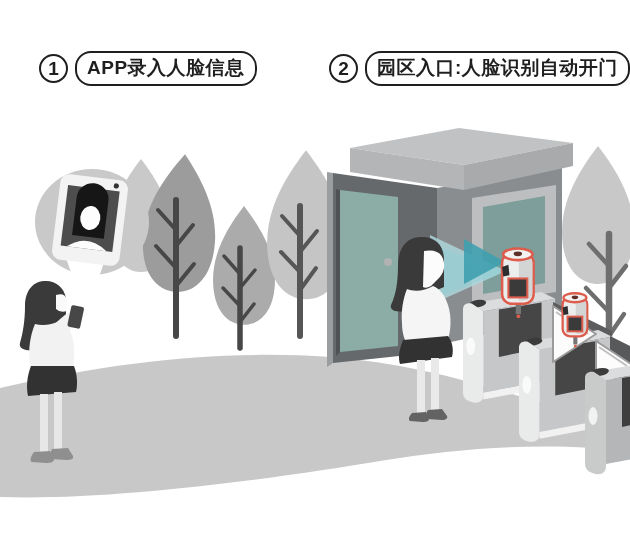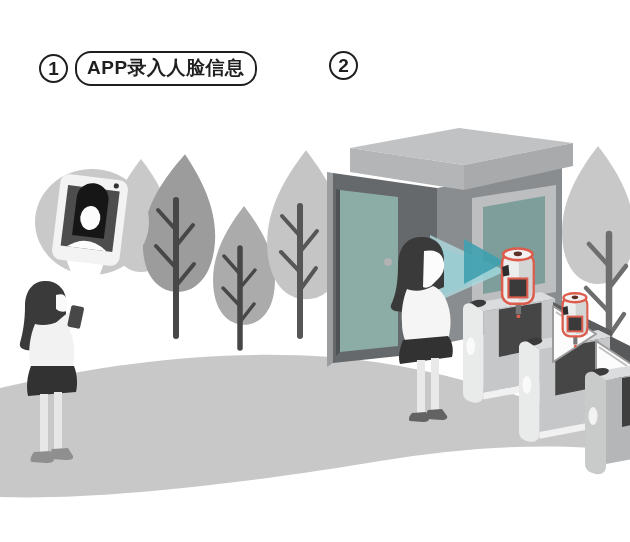--- a/index.html
+++ b/index.html
@@ -21,20 +21,21 @@
   <div class="step" style="left:39px;top:51px;">
     <div class="step-circle">
       <span>1</span>
     </div>
     <div class="step-box">APP录入人脸信息</div>
   </div>
   <div class="step" style="left:329px;top:51px;">
     <div class="step-circle">
       <span>2</span>
     </div>
+    <div class="step-box">园区入口:人脸识别自动开门</div>
   </div>
 
   <svg class="art" width="630" height="542" viewBox="0 0 630 542">
 
     <path d="M0,388 C120,360 230,350 330,357 C440,365 540,404 630,430 L630,452
          C560,442 470,446 380,461 C280,478 110,501 0,497 Z" fill="#c8c8c8"></path>
 
     <g>
 
       <g transform="translate(141,218) scale(0.82)">

